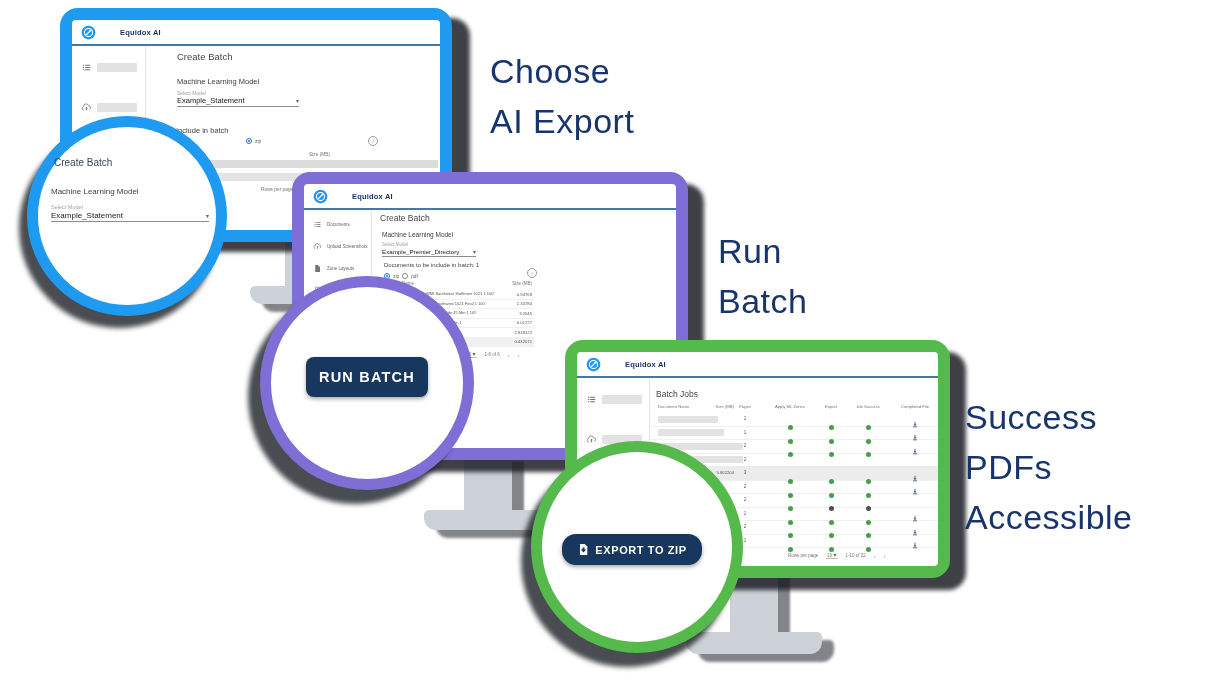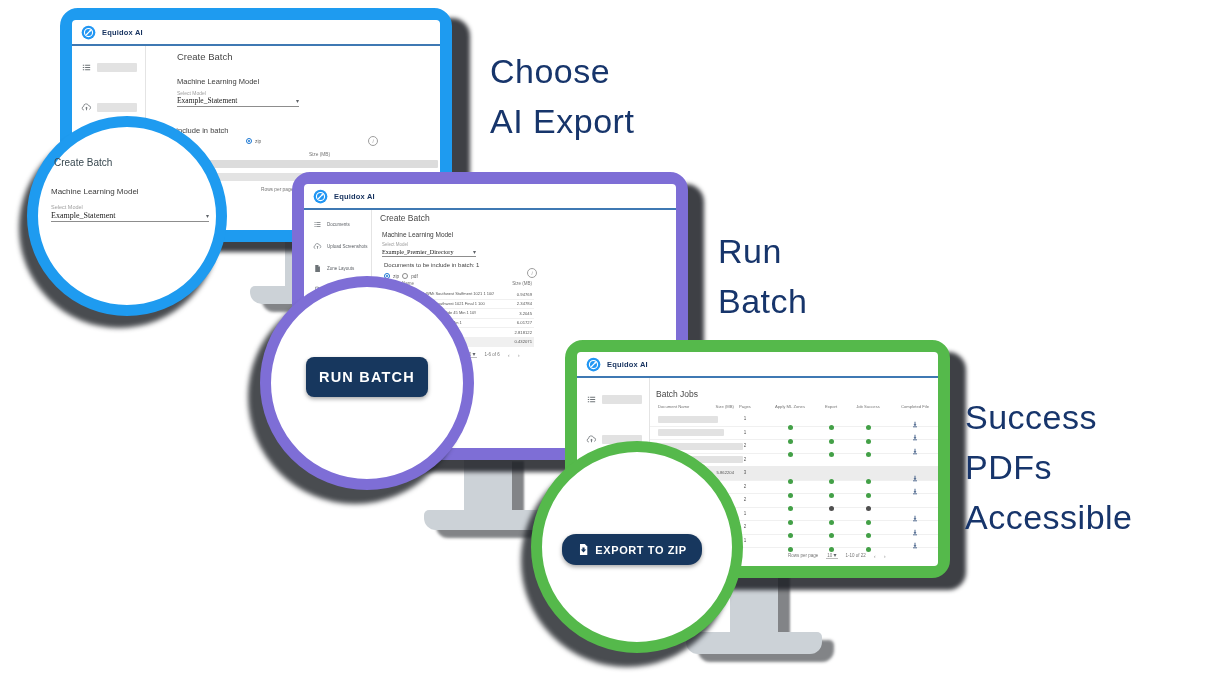--- a/index.html
+++ b/index.html
@@ -18,21 +18,21 @@
   .base{border-radius:5px 5px 12px 12px;box-shadow:12px 8px 3px rgba(28,31,36,.55);}
   #stand-blue-neck{left:285px;top:238px;width:44px;height:52px;z-index:1;}
   #stand-blue-base{left:250px;top:286px;width:116px;height:18px;z-index:1;}
   #stand-purple-neck{left:464px;top:456px;width:48px;height:58px;z-index:5;}
   #stand-purple-base{left:424px;top:510px;width:128px;height:20px;z-index:5;}
   #stand-green-neck{left:730px;top:552px;width:48px;height:84px;z-index:9;}
   #stand-green-base{left:686px;top:632px;width:136px;height:22px;z-index:9;}
   
   .screen{position:absolute;inset:0;background:#fff;overflow:hidden;border-radius:4px;
           display:flex;flex-direction:column;}
-  .app-header{height:24px;flex:0 0 24px;display:flex;align-items:center;gap:6px;
+  .app-header{height:24px;flex:0 0 24px;display:flex;align-items:center;gap:24px;
               padding-left:9px;border-bottom:2px solid #3f79b3;}
   .logo{width:15px;height:15px;display:inline-block;}
   .logo svg{width:15px;height:15px;display:block;}
   .app-name{font-size:7.5px;font-weight:bold;color:#15315e;letter-spacing:.2px;}
   .screen-body{flex:1;display:flex;min-height:0;}
   .sidebar{border-right:1px solid #e4e4e4;position:relative;}
   .sb-blue{width:73px;}  .sb-purple{width:67px;}  .sb-green{width:72px;}
   .side-item{display:flex;align-items:center;gap:5px;padding-left:9px;position:absolute;left:0;right:0;}
   .sb-blue .side-item{height:30px;}  .sb-green .side-item{height:30px;}
   .sb-purple .side-item{height:22px;}
@@ -41,21 +41,21 @@
   .sb-purple .side-icon{width:9px;height:9px;flex-basis:9px;}
   .sb-purple .side-icon svg{width:9px;height:9px;}
   .placeholder-bar{height:9px;background:#e2e2e2;border-radius:1px;width:40px;}
   .side-label{font-size:4.5px;color:#5f6368;filter:blur(.4px);white-space:nowrap;}
   .main{flex:1;position:relative;}
   
   .h-title{position:absolute;color:#474747;}
   .lbl{position:absolute;color:#3c3c3c;}
   .microlbl{position:absolute;color:#9e9e9e;}
   .select{position:absolute;border-bottom:1px solid #8d8d8d;display:flex;
-          justify-content:space-between;align-items:center;padding-bottom:1px;font-family:Liberation Serif, serif;}
+          justify-content:space-between;align-items:center;padding-bottom:1px;}
   .select-value{color:#212121;white-space:nowrap;}
   .caret{color:#5f6368;font-size:6px;line-height:6px;}
   .radio-row{position:absolute;display:flex;align-items:center;gap:3px;}
   .radio{width:6px;height:6px;border:1.2px solid #1976d2;border-radius:50%;box-sizing:border-box;
          display:inline-block;position:relative;}
   .radio.checked::after{content:'';position:absolute;inset:1px;background:#1976d2;border-radius:50%;}
   .radio.off{border-color:#8a8a8a;}
   .radio-label{font-size:4.8px;color:#616161;}
   .info{position:absolute;width:8px;height:8px;border:1px solid #9e9e9e;border-radius:50%;
         color:#9e9e9e;font-size:5px;line-height:8px;text-align:center;font-style:italic;}

